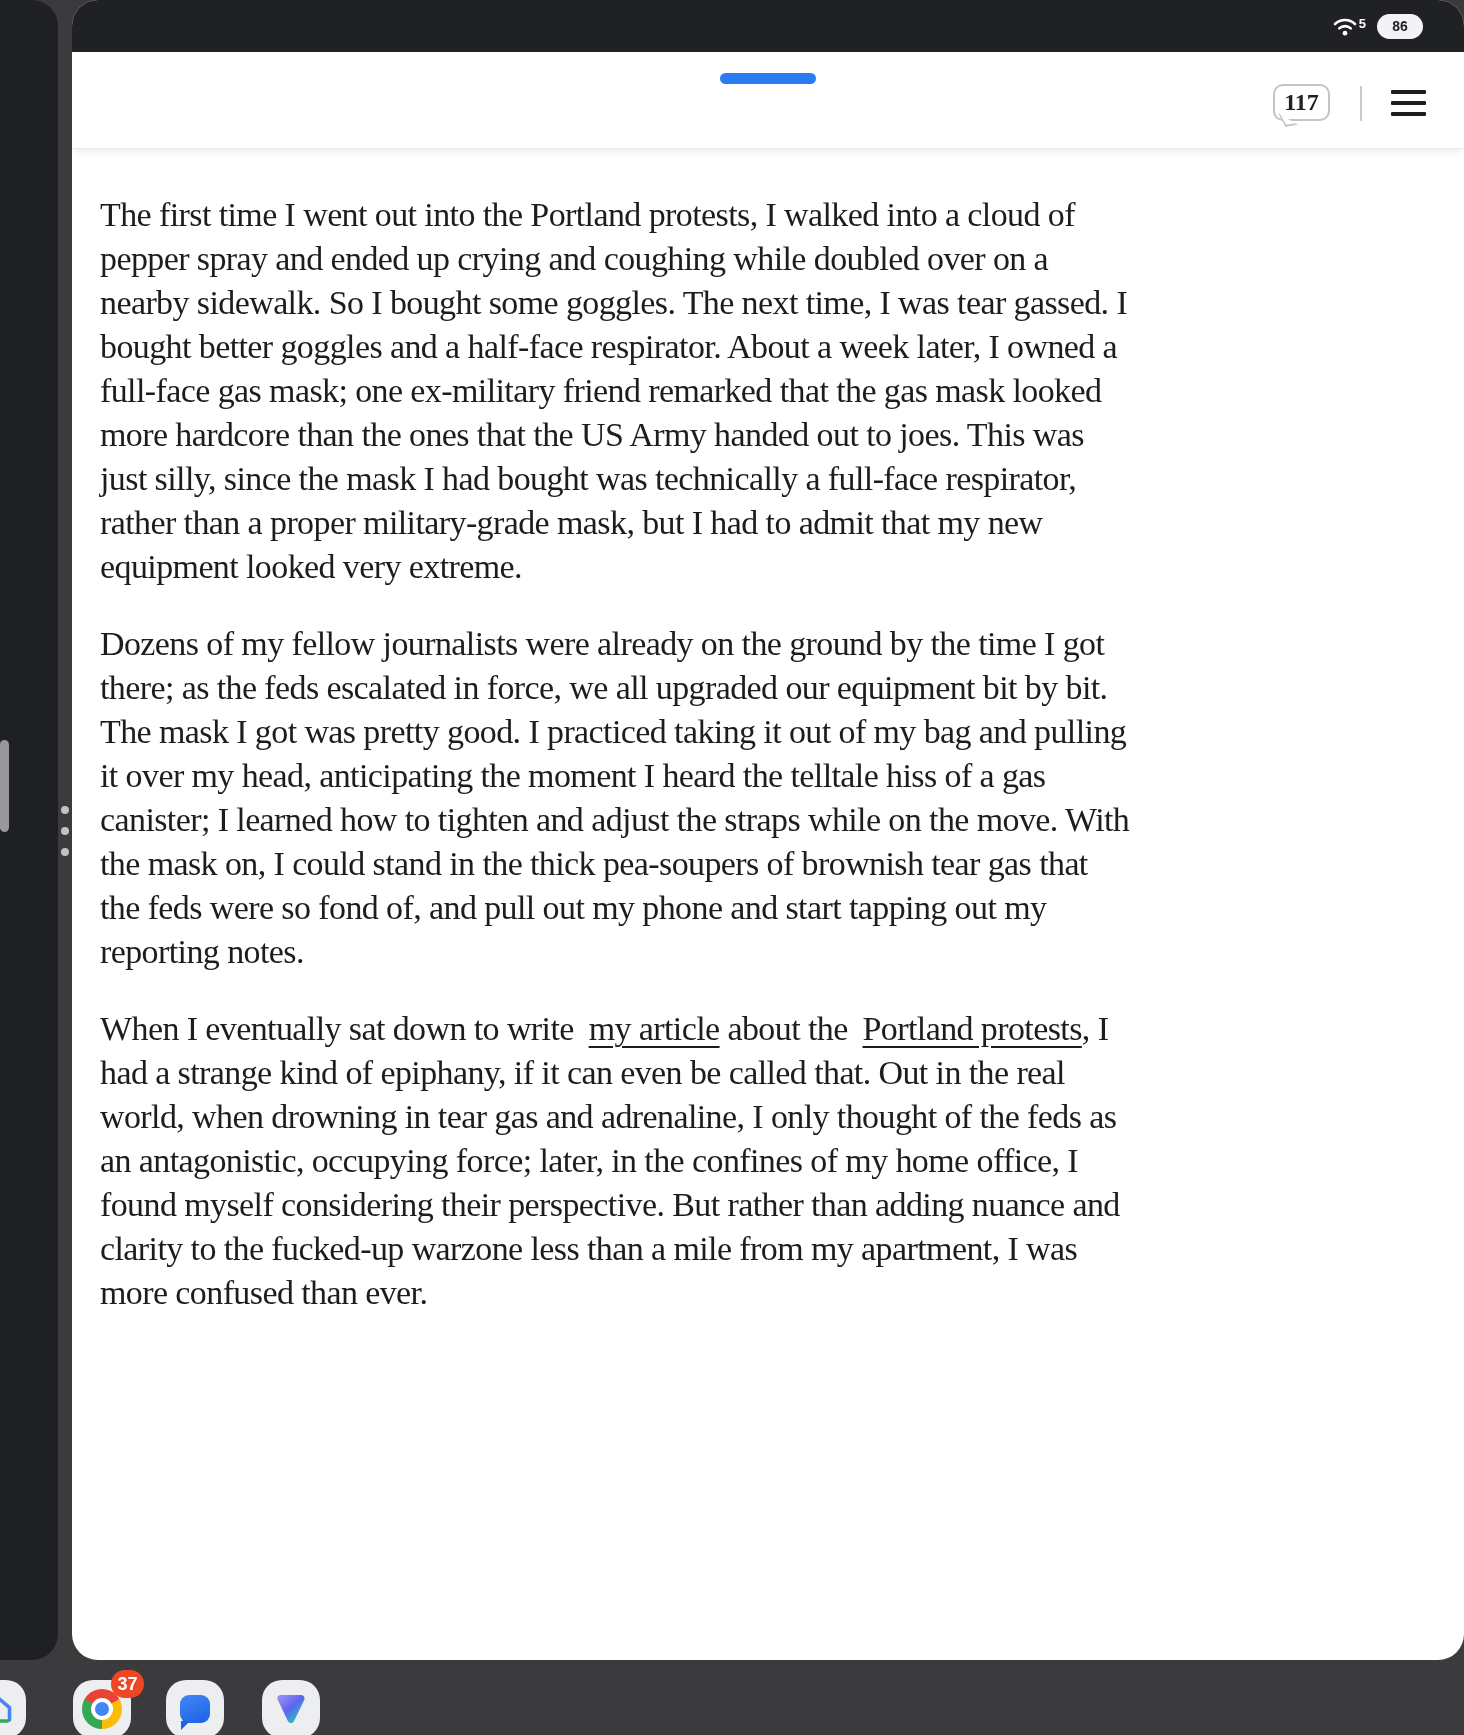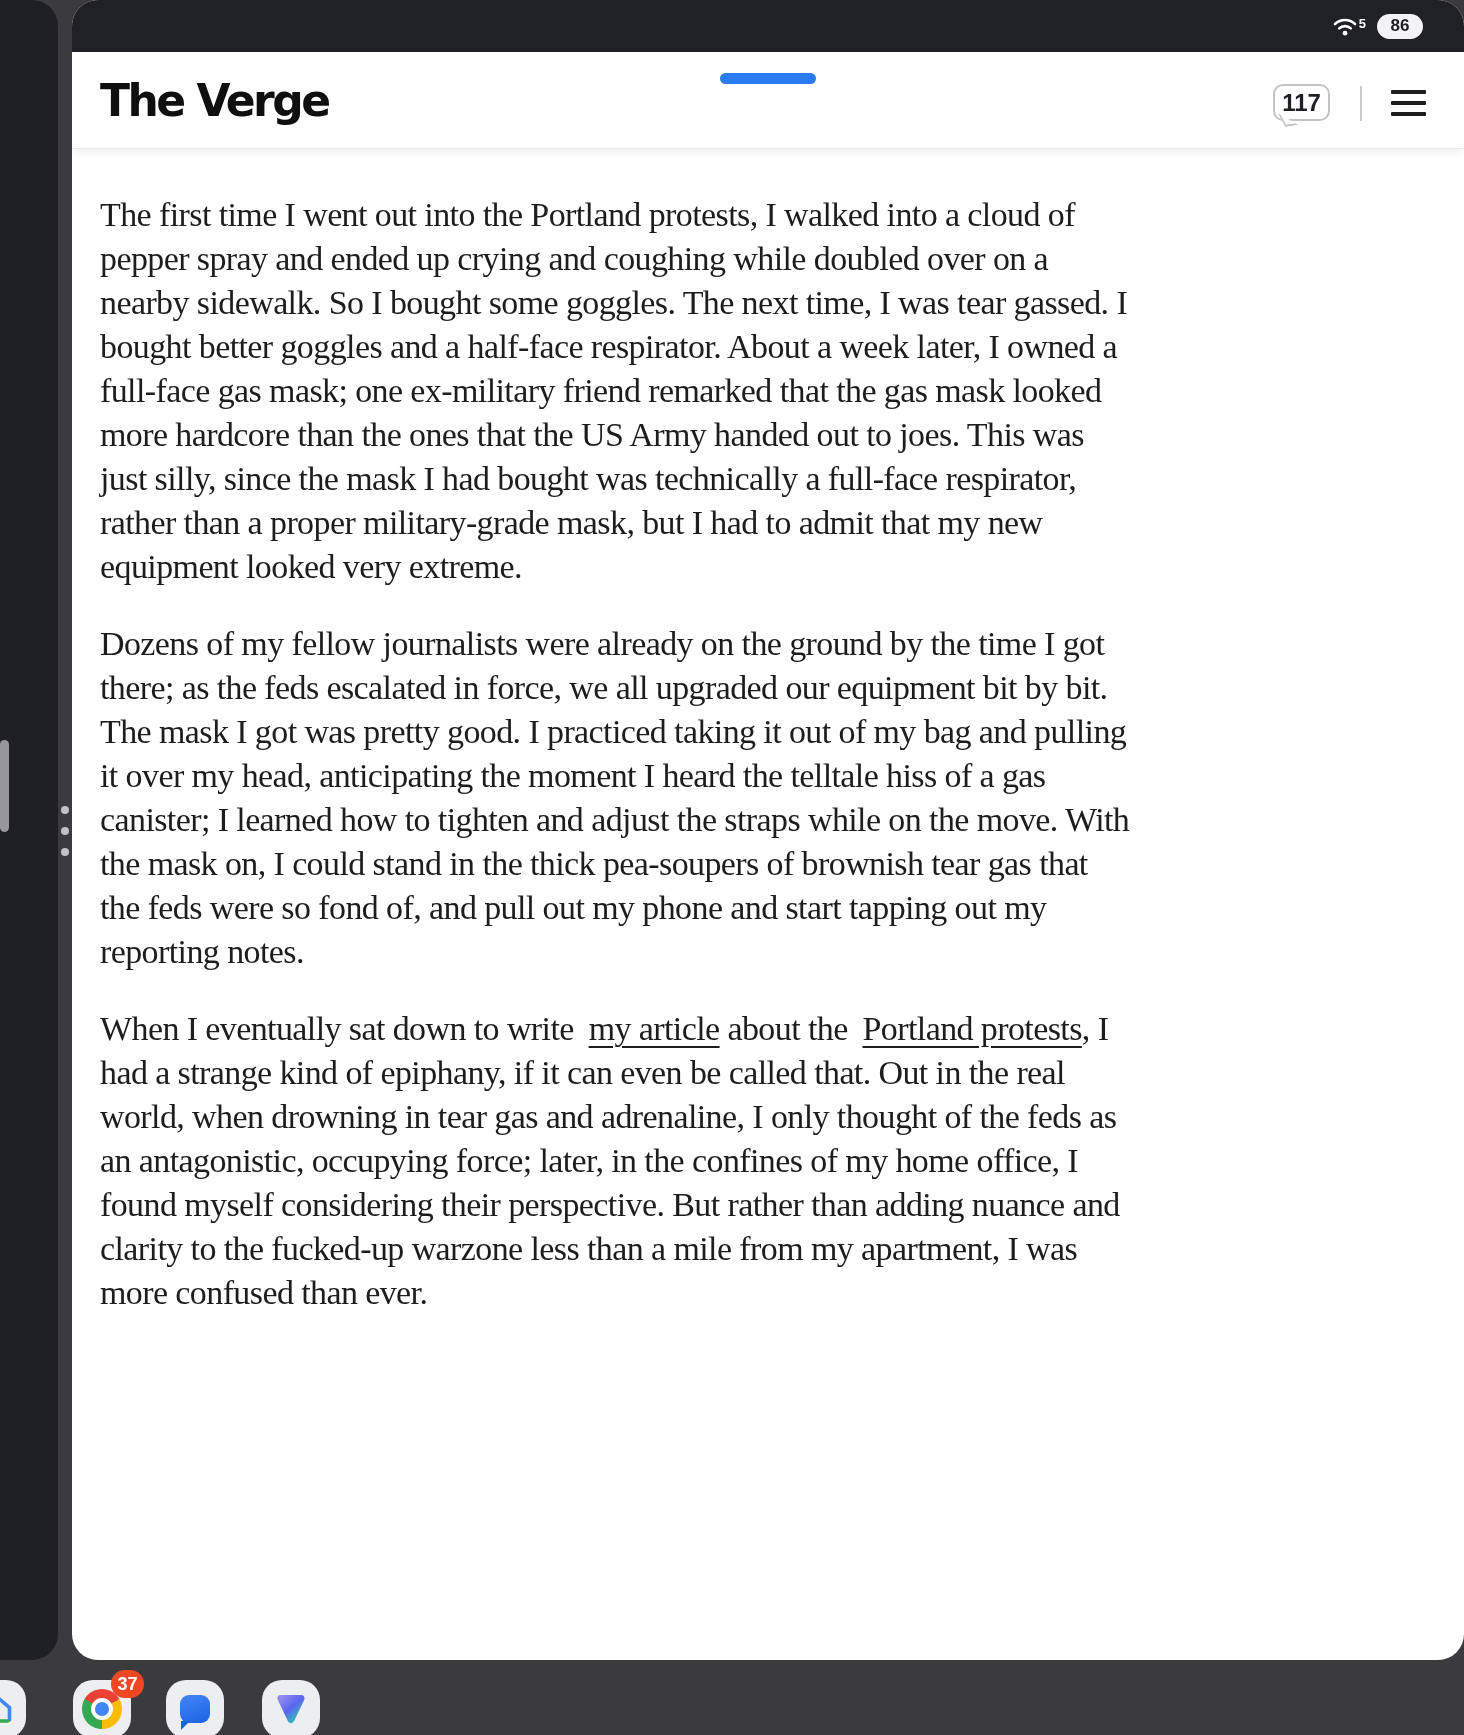--- a/index.html
+++ b/index.html
@@ -18,34 +18,34 @@
   
   .main-card{position:absolute;left:72px;top:0;width:1392px;height:1660px;
              background:#ffffff;border-radius:26px;overflow:hidden;}
 
   
   .status-bar{position:relative;height:52px;background:#202125;}
   .status-cluster{position:absolute;right:41px;top:0;height:52px;display:flex;align-items:center;gap:11px;}
   .wifi-wrap{display:flex;align-items:flex-start;color:#fff;}
   .wifi-gen{font-size:13px;font-weight:700;color:#fff;line-height:13px;margin:2px 0 0 1px;}
   .battery-pill{min-width:46px;height:25px;border-radius:13px;background:#f3f3f5;color:#1b1d21;
-            font-size:17px;font-weight:700;display:flex;align-items:center;justify-content:center;}
+            font-size:14px;font-weight:700;display:flex;align-items:center;justify-content:center;}
 
   
   .site-header{position:relative;height:96px;background:#fff;border-bottom:1px solid #ebebeb;
             box-shadow:0 5px 9px -2px rgba(0,0,0,0.07);z-index:2;}
   .brand-logo{position:absolute;left:28px;top:50%;transform:translateY(-50%);
             font-family:"DejaVu Sans",sans-serif;font-weight:800;font-size:44px;
             letter-spacing:-2.5px;color:#0f0f10;white-space:nowrap;}
   .tab-handle{position:absolute;left:50%;transform:translateX(-50%);top:21px;
             width:96px;height:11px;border-radius:6px;}
   .comments-button{position:absolute;left:1201px;top:32px;width:57px;height:37px;
             border:2px solid #c3c4c6;border-radius:10px;background:#fff;
             display:flex;align-items:center;justify-content:center;
-            font-size:24px;font-weight:600;color:#1f2023;box-sizing:border-box;}
+            font-size:24px;font-weight:600;color:#1f2023;box-sizing:border-box;font-family:Liberation Serif, serif;}
   .comments-button::after{content:"";position:absolute;left:6px;bottom:-7px;width:12px;height:12px;
             background:#fff;border-left:2px solid #c3c4c6;border-bottom:2px solid #c3c4c6;
             transform:skewX(22deg) rotate(-8deg);clip-path:polygon(0 0,100% 100%,0 100%);}
   .header-vdivider{position:absolute;left:1288px;top:34px;width:2px;height:35px;background:#c9c9cc;}
   .hamburger{position:absolute;left:1319px;top:38px;width:35px;height:26px;
             display:flex;flex-direction:column;justify-content:space-between;cursor:pointer;}
   .hamburger span{display:block;height:4px;border-radius:1px;background:#1c1d1f;}
 
   
   .article{padding:44px 0 0 28px;width:1035px;
@@ -100,21 +100,20 @@
             <path d="M7.2 13.4 A8.5 8.5 0 0 1 18.8 13.4" stroke="#fff" stroke-width="2.6" fill="none" stroke-linecap="round"></path>
             <circle cx="13" cy="18.2" r="2.4" fill="#fff"></circle>
           </svg>
           <span class="wifi-gen">5</span>
         </span>
         <span class="battery-pill">86</span>
       </div>
     </div>
 
     <div class="site-header">
-      <div class="brand-logo">The Verge</div>
       <div class="tab-handle" style="background-color: rgb(43, 123, 243);"></div>
       <div class="comments-button">
         <span>117</span>
       </div>
       <div class="header-vdivider"></div>
       <div class="hamburger">
         <span></span>
           <span></span>
           <span></span>
       </div>

